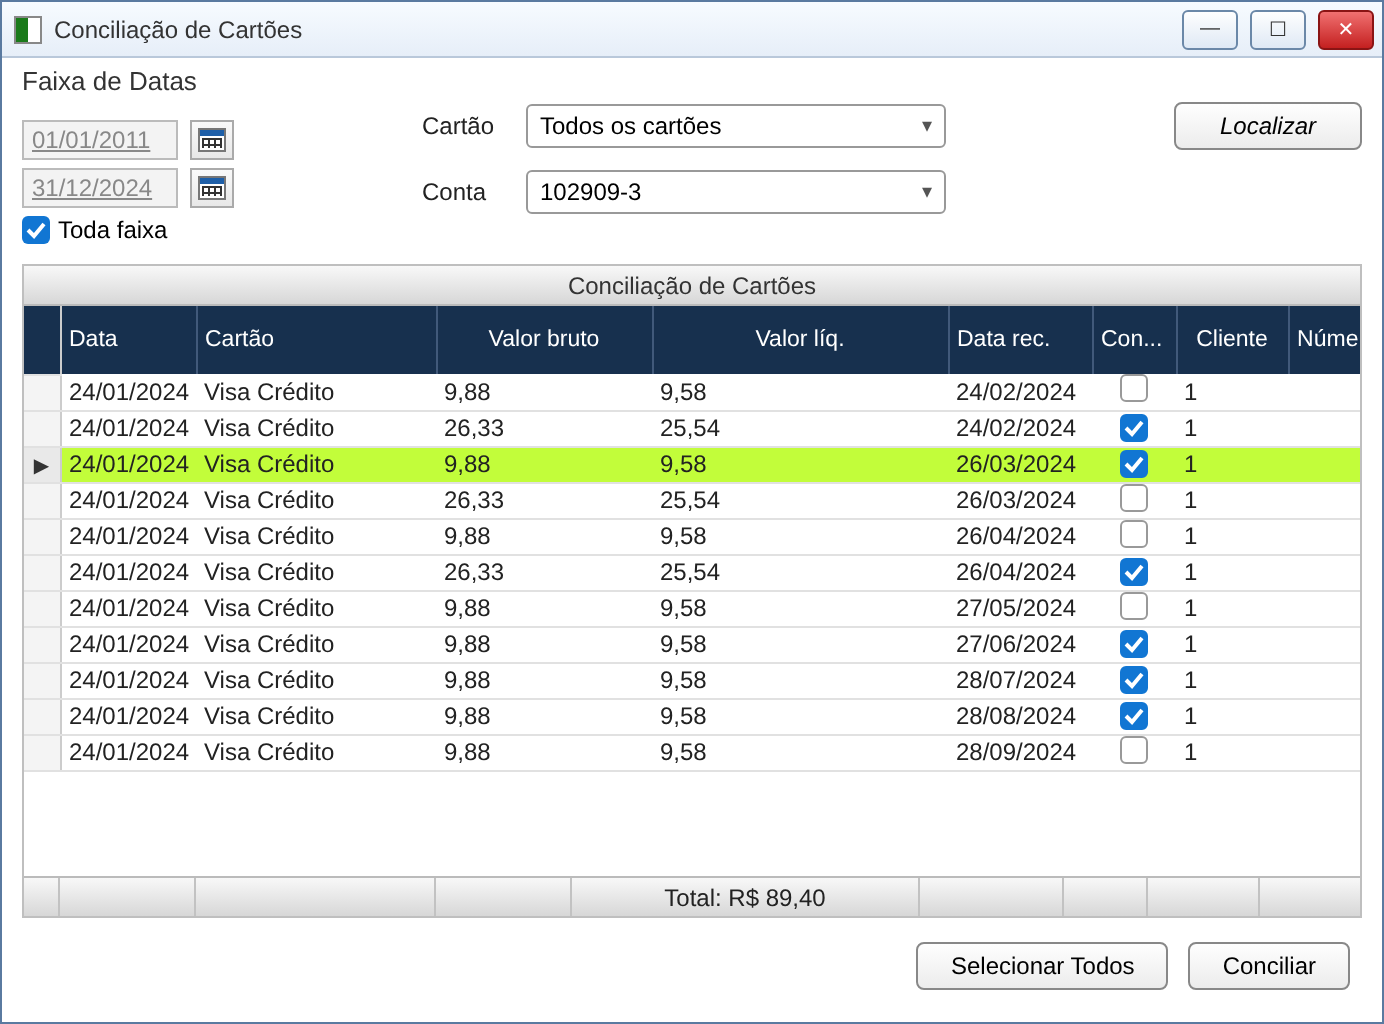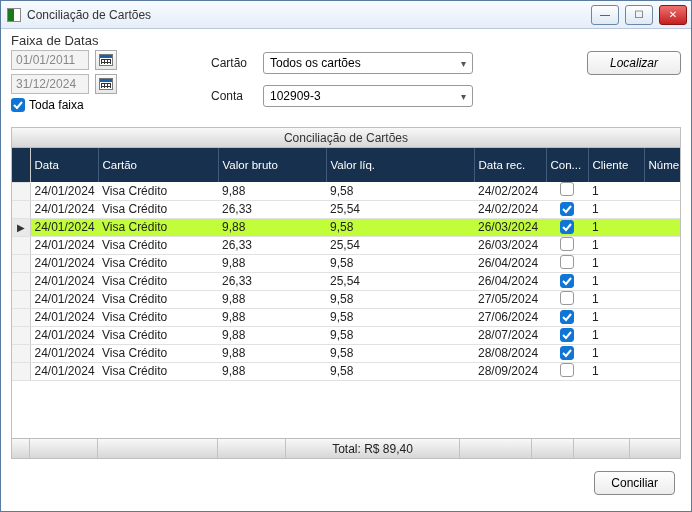--- a/index.html
+++ b/index.html
@@ -56,29 +56,30 @@
   flex-direction:column;
   background:#fff;
 }
 .top-form {
   display:flex;
   gap:20px;
 }
 .faixa {
   width:180px;
 }
-.faixa-title { font-size:13px; color:#333; margin-bottom:2px; }
+.faixa-title { font-size:13px; color:#333; margin-bottom:12px; }
 .date-row { display:flex; align-items:center; gap:6px; margin-bottom:4px;}
 .date-input {
   width:78px; height:20px;
   border:1px solid #bbb;
   padding:2px 4px;
   font-size:12px;
   color:#666;
   background:#fff;
+  text-decoration:underline;
 }
 .date-input.readonly { background:#f3f3f3; color:#888;}
 .cal-btn {
   width:22px; height:20px;
   border:1px solid #aaa;
   background:linear-gradient(#fafafa,#e8e8e8);
   display:flex; align-items:center; justify-content:center;
 }
 .cal-icon {
   width:14px; height:12px;
@@ -146,21 +147,21 @@
   color:#fff;
   font-weight:normal;
   font-size:11.5px;
   height:18px;
   border-right:1px solid #41597a;
   text-align:left;
   padding:11px 4px;
   white-space:nowrap;
   overflow:hidden;
 }
-thead th.num { text-align:left; }
+thead th.num { text-align:center; }
 .rowmark-cell { width:18px; background:#f4f4f4; border-right:1px solid #ccc; border-bottom:1px solid #e1e1e1; text-align:center;}
 tbody td {
   height:18px;
   font-size:12px;
   color:#222;
   padding:0 4px;
   border-bottom:1px solid #e1e1e1;
   white-space:nowrap;
   overflow:hidden;
 }
@@ -437,16 +438,17 @@
         <div class="footer-seg" style="flex:1"></div>
         <div class="footer-seg footer-total">Total: R$ 89,40</div>
         <div class="footer-seg" style="width:72px"></div>
         <div class="footer-seg" style="width:42px"></div>
         <div class="footer-seg" style="width:56px"></div>
         <div class="footer-seg" style="width:50px;border-right:none"></div>
       </div>
     </div>
 
     <div class="bottom-bar">
+      <button class="action-btn">Selecionar Todos</button>
       <button class="action-btn">Conciliar</button>
     </div>
   </div>
 </div>
 
 </body></html>

